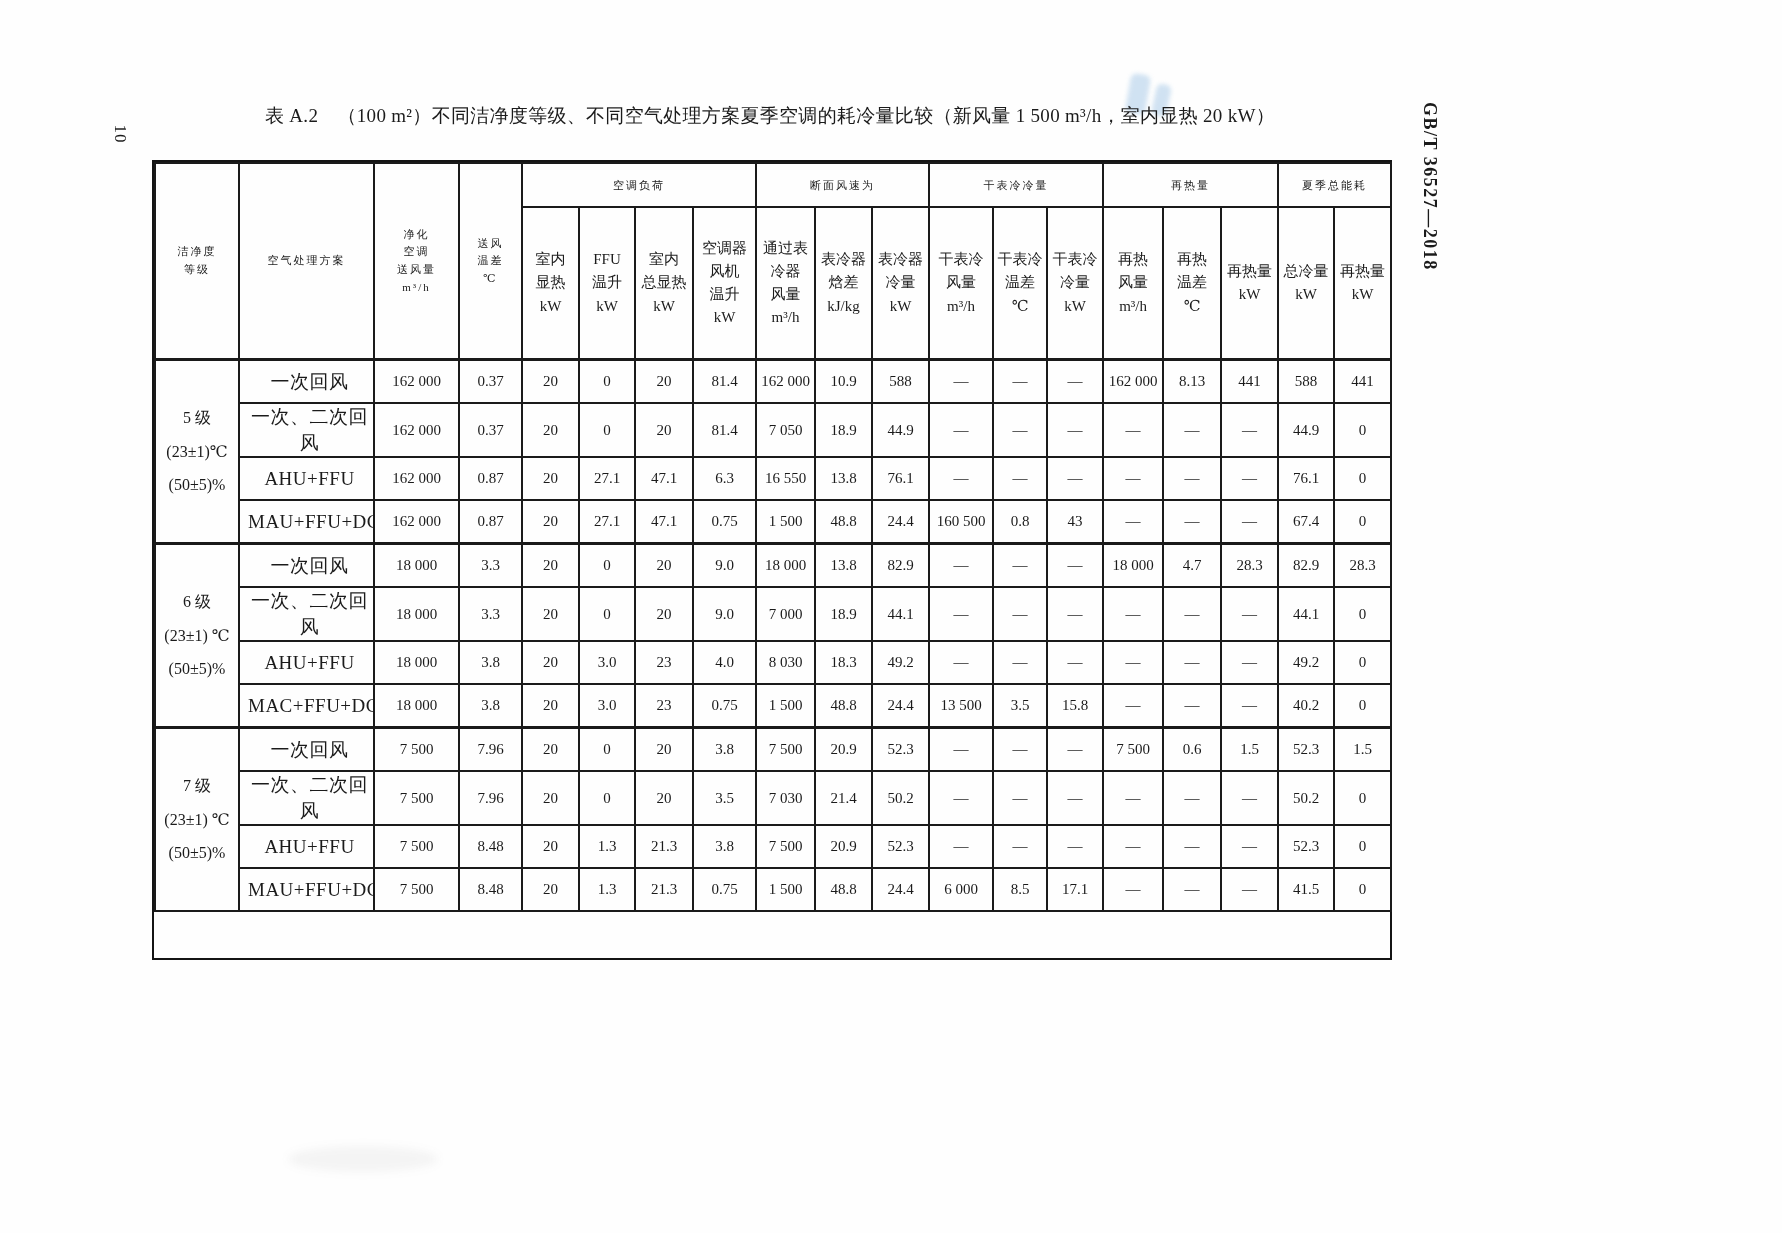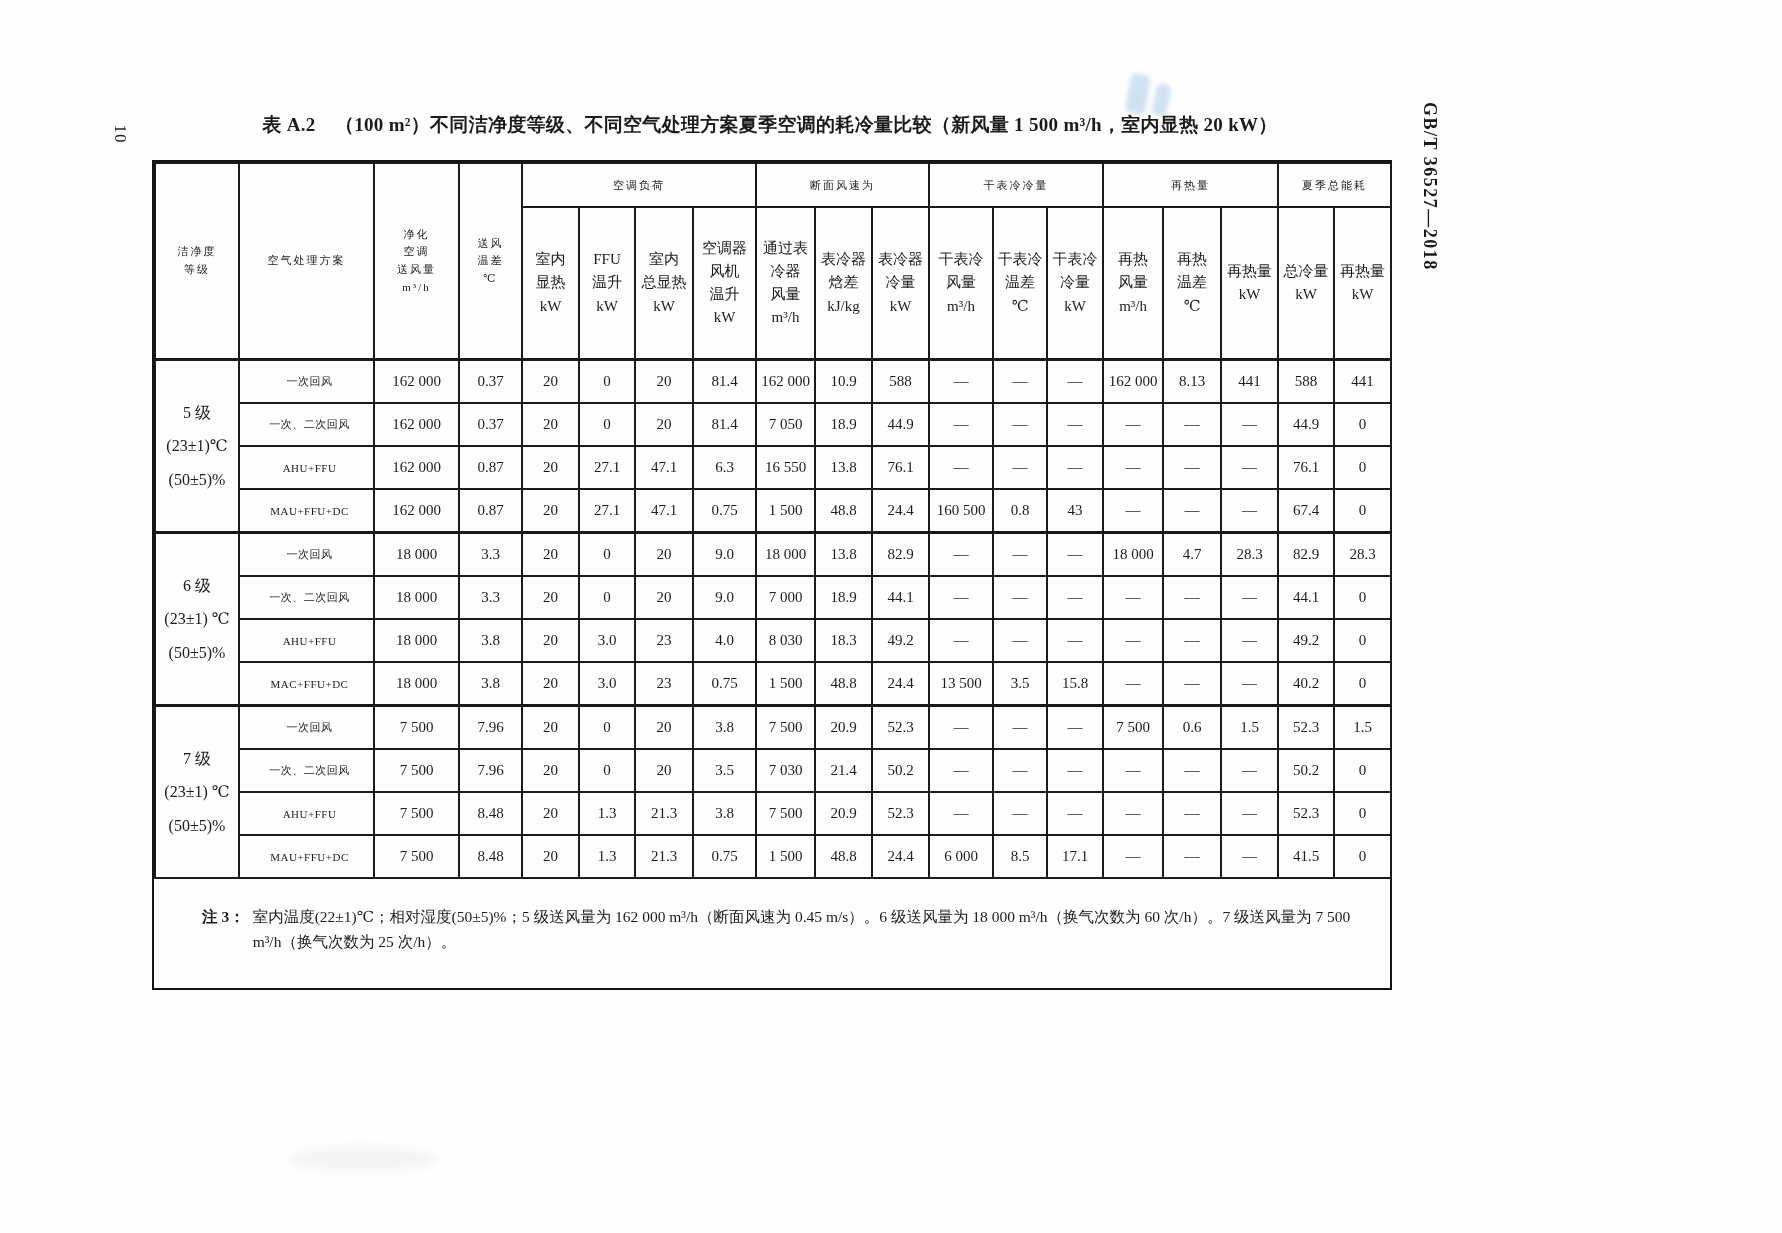--- a/index.html
+++ b/index.html
@@ -13,39 +13,39 @@
     position:absolute; left:110px; top:124px;
     font-size:17px; transform:rotate(90deg); transform-origin:center;
     letter-spacing:1px;
   }
   .standard-code {
     position:absolute; left:1440px; top:102px;
     font-size:18px; font-weight:bold; white-space:nowrap;
     transform:rotate(90deg); transform-origin:0 0; letter-spacing:1.5px;
   }
   .doc-title {
-    position:absolute; left:150px; top:112px; width:1240px;
-    text-align:center; font-weight:bold; font-size:19px; letter-spacing:.3px;
+    position:absolute; left:150px; top:103px; width:1240px;
+    text-align:center; font-weight:normal; font-size:19px; letter-spacing:.3px;
     white-space:nowrap;
   }
   .frame {
     position:absolute; left:152px; top:160px; width:1240px;
     border:2px solid #141414; box-sizing:border-box; background:#fefefe;
   }
   table.data-table { width:100%; border-collapse:collapse; table-layout:fixed; }
   .data-table th, .data-table td {
     border:2px solid #1a1a1a; text-align:center; vertical-align:middle;
     font-size:15px; font-weight:normal; padding:0 2px; overflow:hidden;
   }
   .data-table thead tr.group-row th { height:42px; font-size:11px; letter-spacing:2px; }
   .data-table th.subhead { height:150px; line-height:1.55; }
   .pre { white-space:pre-line; }
   .corner { line-height:1.6; }
   .data-table tbody td { height:41px; }
-  td.scheme { font-size:11px; letter-spacing:.5px;padding-left:8px; }
+  td.scheme { font-size:19px; letter-spacing:.5px;padding-left:8px; }
   td.group-label { font-size:16px; line-height:2.1; }
   .data-table tr.group-start td { border-top:3px solid #1a1a1a; }
   .notes { padding:26px 22px 20px 48px; }
   .note { display:flex; align-items:flex-start; font-size:15.5px; line-height:1.6; margin-bottom:13px; }
   .note-label { font-weight:bold; white-space:nowrap; margin-right:8px; }
   .note-text { flex:1; }
   .wm { position:absolute; background:#b9d4ec; opacity:.65; filter:blur(2px); border-radius:6px; }
   .wm1 { left:1128px; top:74px; width:20px; height:40px; transform:rotate(10deg); }
   .wm2 { left:1154px; top:84px; width:15px; height:32px; transform:rotate(12deg); }
   .smudge {
@@ -402,20 +402,16 @@
             <td>—</td>
             <td>—</td>
             <td>—</td>
             <td>41.5</td>
             <td>0</td>
           </tr>
         </tbody>
     </table>
 
     <div class="notes" id="notes">
-        <div class="note">
-          <span class="note-label">注 3：</span>
-          <span class="note-text">室内温度(22±1)℃；相对湿度(50±5)%；5 级送风量为 162 000 m³/h（断面风速为 0.45 m/s）。6 级送风量为 18 000 m³/h（换气次数为 60 次/h）。7 级送风量为 7 500 m³/h（换气次数为 25 次/h）。</span>
-        </div>
       </div>
   </div>
 
 </div>
 
 </body></html>

